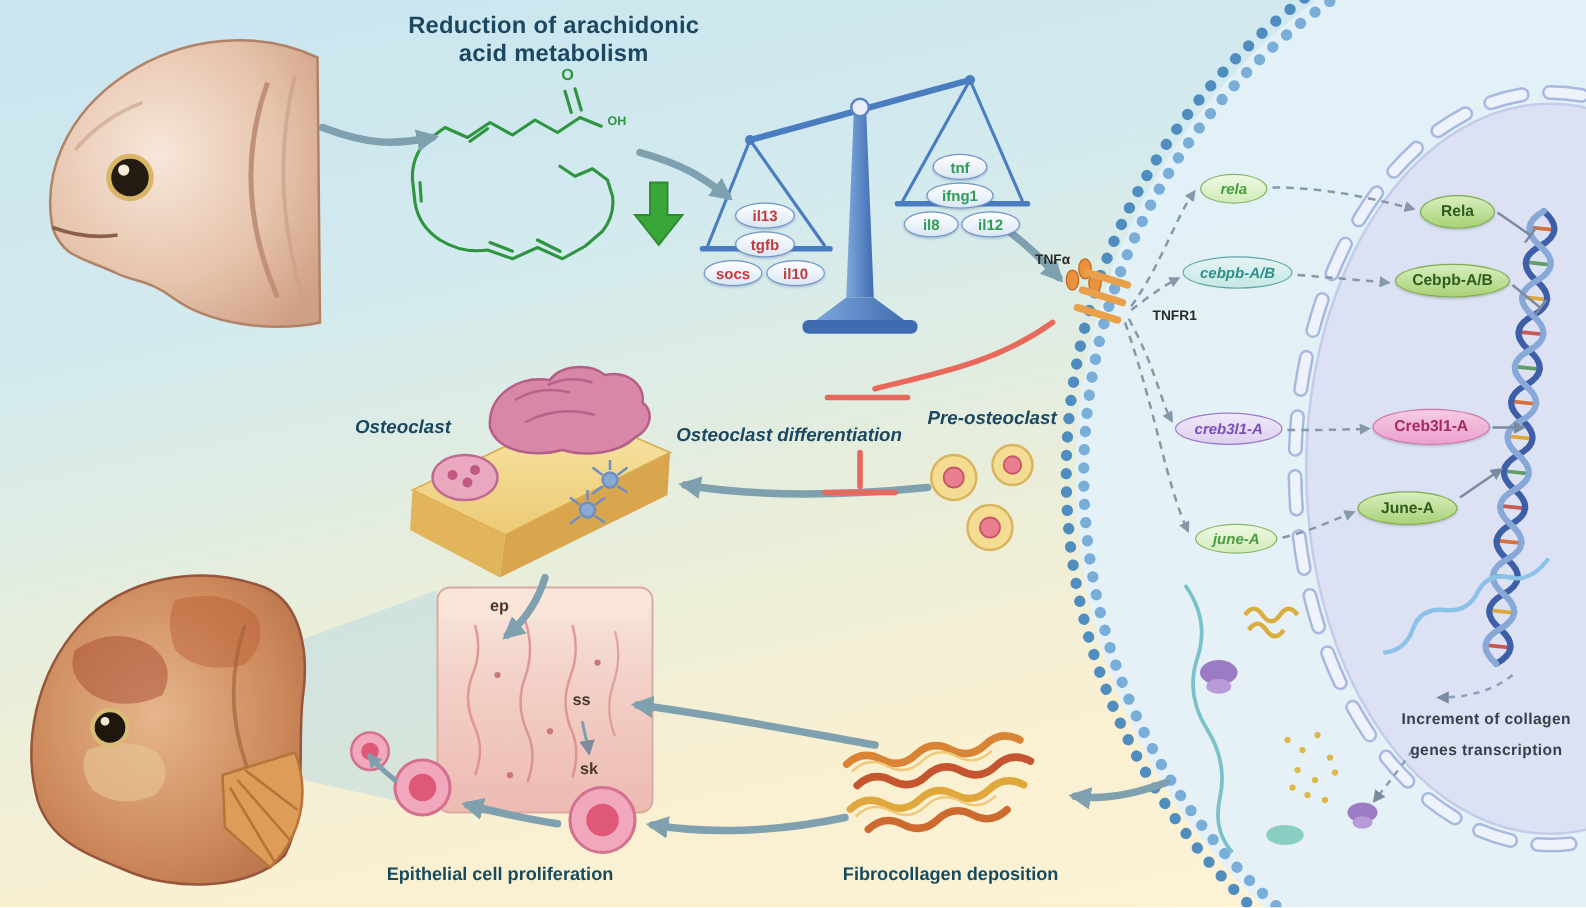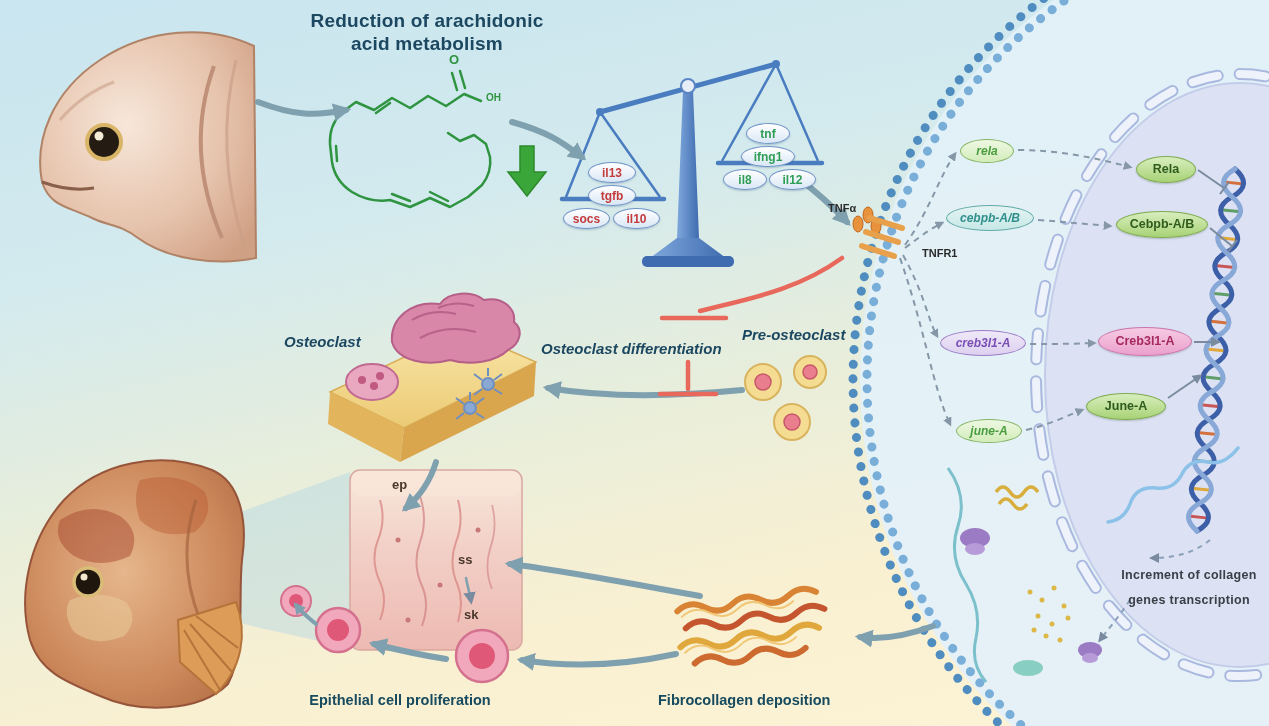--- a/index.html
+++ b/index.html
@@ -272,35 +272,35 @@
   </g>
 
   <g fill="none" stroke="#e8695c" stroke-width="4.5" stroke-linecap="round">
     <path d="M842 258 C795 292 742 300 700 311"></path>
     <line x1="662" y1="318" x2="726" y2="318"></line>
     <line x1="688" y1="362" x2="688" y2="389"></line>
     <line x1="660" y1="394" x2="716" y2="394"></line>
   </g>
 </svg>
 
-<div class="lbl ttl" style="left: 298px; top: 10px; width: 258px; color: rgb(28, 71, 97);">Reduction of arachidonic acid metabolism</div>
+<div class="lbl ttl" style="left: 314px; top: 10px; width: 258px; color: rgb(28, 71, 97);">Reduction of arachidonic acid metabolism</div>
 
 <div class="lbl" style="left:449px;top:52px;font-size:13px;color:#2f9440;">O</div>
 <div class="lbl" style="left:486px;top:92px;font-size:10px;color:#2f9440;">OH</div>
 
 <div class="lbl sub" style="left:284px;top:333px;">Osteoclast</div>
 <div class="lbl sub" style="left:541px;top:340px;">Osteoclast differentiation</div>
 <div class="lbl sub" style="left:742px;top:326px;">Pre-osteoclast</div>
 
 <div class="lbl skin-l" style="left:392px;top:477px;">ep</div>
 <div class="lbl skin-l" style="left:458px;top:552px;">ss</div>
 <div class="lbl skin-l" style="left:464px;top:607px;">sk</div>
 
 <div class="lbl" style="left:295px;top:692px;width:210px;text-align:center;font-size:14.5px;color:#164a5e;">Epithelial cell proliferation</div>
-<div class="lbl" style="left:658px;top:692px;width:205px;text-align:left;font-size:14.5px;color:#164a5e;">Fibrocollagen deposition</div>
+<div class="lbl" style="left:658px;top:692px;width:205px;text-align:center;font-size:14.5px;color:#164a5e;">Fibrocollagen deposition</div>
 
 <div class="lbl tiny" style="left:828px;top:202px;">TNFα</div>
 <div class="lbl tiny" style="left:922px;top:247px;">TNFR1</div>
 
 <div class="lbl cap" style="left:1105px;top:563px;width:168px;">
   <div>Increment of collagen</div>
   <div>genes transcription</div>
 </div>
 
 <div class="pill" style="left: 588px; top: 131px; width: 48px; height: 21px; color: rgb(196, 59, 59);">il13</div>

